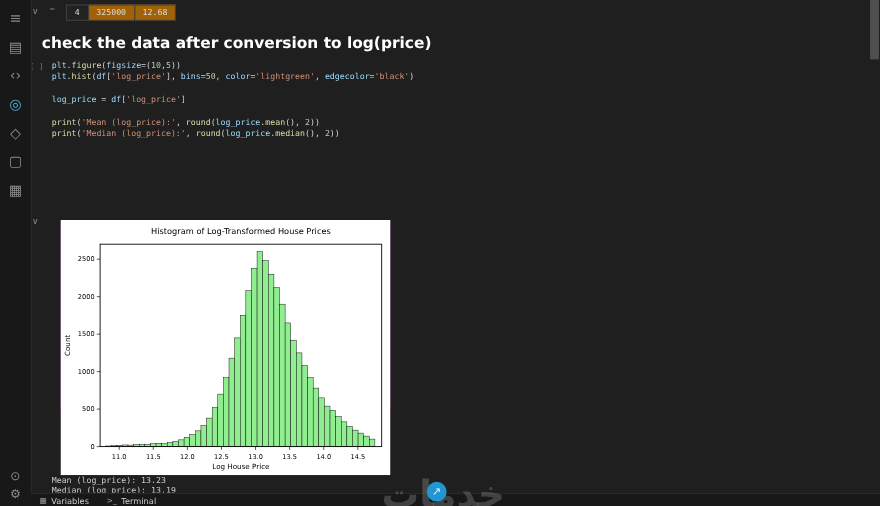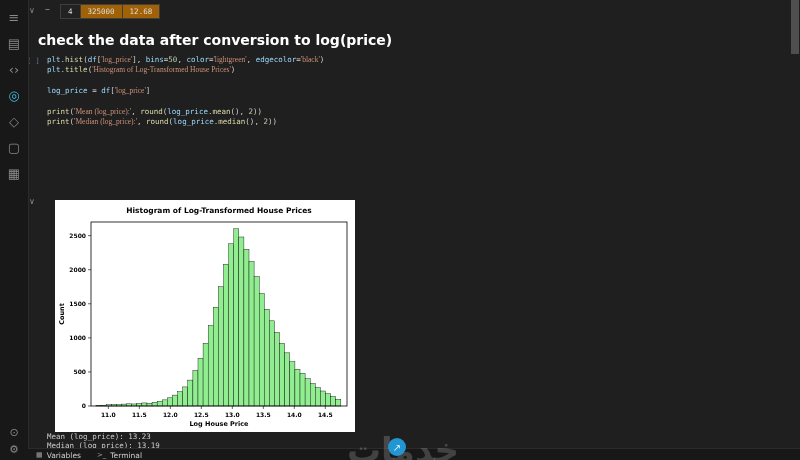--- a/index.html
+++ b/index.html
@@ -23,24 +23,24 @@
                        padding:2px 7px;}
   .preview-table .cell:first-child{border-left:1px solid #3e3e3e;background:#222;}
   
   .md-cell{position:absolute;left:38px;top:32px;font-size:14px;font-weight:bold;color:#fff;}
   
   .exec-gutter{position:absolute;left:27px;top:57px;font-family:"DejaVu Sans Mono",monospace;
                font-size:7px;color:#6e7681;}
   .code-lines{position:absolute;left:47px;top:55px;font-family:"DejaVu Sans Mono",monospace;
               font-size:7.5px;line-height:10.4px;}
   .code-line{height:10.4px;white-space:pre;}
-  .tok-id{color:#9cdcfe;} .tok-fn{color:#dcdcaa;} .tok-str{color:#ce9178;font-family:Liberation Serif, serif;}
+  .tok-id{color:#9cdcfe;} .tok-fn{color:#dcdcaa;} .tok-str{color:#ce9178;}
   .tok-num{color:#b5cea8;} .tok-pl{color:#d4d4d4;}
   
-  .chart-output{position:absolute;left:55px;top:200px;width:300px;height:171px;background:#701a75;font-weight:bold;}
+  .chart-output{position:absolute;left:55px;top:200px;width:300px;height:171px;background:#701a75;}
   
   .out-text{position:absolute;left:47px;top:432px;font-family:"DejaVu Sans Mono",monospace;
             font-size:7.5px;line-height:9px;color:#cccccc;}
   
   .panel-bar{position:absolute;left:28px;right:0;top:448px;height:12px;background:#181818;
              border-top:1px solid #2b2b2b;display:flex;align-items:center;gap:16px;
              padding-left:8px;z-index:6;}
   .panel-tab{display:flex;align-items:center;gap:4px;color:#cfcfcf;font-size:7.5px;cursor:pointer;}
   .panel-tab .p-icon{font-size:7px;color:#9a9a9a;}
   
@@ -80,22 +80,22 @@
   <div class="preview-table">
       <div class="cell">4</div>
       <div class="cell">325000</div>
       <div class="cell">12.68</div>
     </div>
 
   <div class="md-cell">check the data after conversion to log(price)</div>
 
   <div class="exec-gutter">[ ]</div>
   <div class="code-lines">
+      <div class="code-line"><span class="tok-id">plt</span><span class="tok-pl">.</span><span class="tok-fn">figure</span><span class="tok-pl">(</span><span class="tok-id">figsize</span><span class="tok-pl">=(</span><span class="tok-num">10</span><span class="tok-pl">,</span><span class="tok-num">5</span><span class="tok-pl">))</span></div>
       <div class="code-line"><span class="tok-id">plt</span><span class="tok-pl">.</span><span class="tok-fn">hist</span><span class="tok-pl">(</span><span class="tok-id">df</span><span class="tok-pl">[</span><span class="tok-str">'log_price'</span><span class="tok-pl">], </span><span class="tok-id">bins</span><span class="tok-pl">=</span><span class="tok-num">50</span><span class="tok-pl">, </span><span class="tok-id">color</span><span class="tok-pl">=</span><span class="tok-str">'lightgreen'</span><span class="tok-pl">, </span><span class="tok-id">edgecolor</span><span class="tok-pl">=</span><span class="tok-str">'black'</span><span class="tok-pl">)</span></div>
-      <div class="code-line"><span class="tok-id">plt</span><span class="tok-pl">.</span><span class="tok-fn">title</span><span class="tok-pl">(</span><span class="tok-str">'Histogram of Log-Transformed House Prices'</span><span class="tok-pl">)</span></div>
       <div class="code-line">&nbsp;</div>
       <div class="code-line"><span class="tok-id">log_price</span><span class="tok-pl"> = </span><span class="tok-id">df</span><span class="tok-pl">[</span><span class="tok-str">'log_price'</span><span class="tok-pl">]</span></div>
       <div class="code-line">&nbsp;</div>
       <div class="code-line"><span class="tok-fn">print</span><span class="tok-pl">(</span><span class="tok-str">'Mean (log_price):'</span><span class="tok-pl">, </span><span class="tok-fn">round</span><span class="tok-pl">(</span><span class="tok-id">log_price</span><span class="tok-pl">.</span><span class="tok-fn">mean</span><span class="tok-pl">(), </span><span class="tok-num">2</span><span class="tok-pl">))</span></div>
       <div class="code-line"><span class="tok-fn">print</span><span class="tok-pl">(</span><span class="tok-str">'Median (log_price):'</span><span class="tok-pl">, </span><span class="tok-fn">round</span><span class="tok-pl">(</span><span class="tok-id">log_price</span><span class="tok-pl">.</span><span class="tok-fn">median</span><span class="tok-pl">(), </span><span class="tok-num">2</span><span class="tok-pl">))</span></div>
     </div>
 
   <span class="chevron" style="left:29px;top:197px;">∨</span>
 
   <div class="chart-output">

